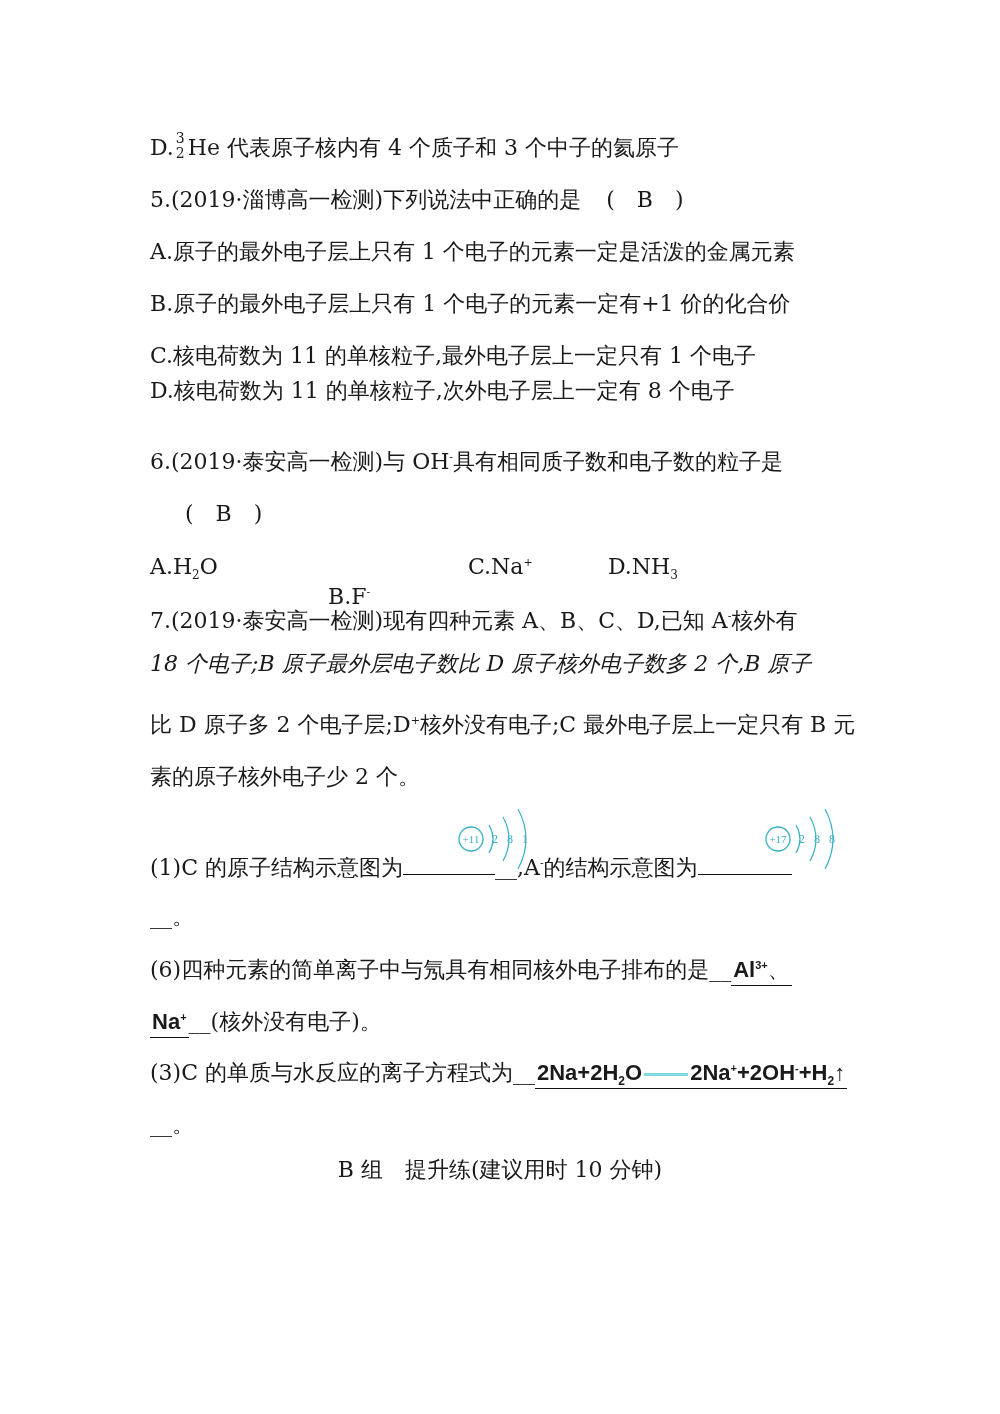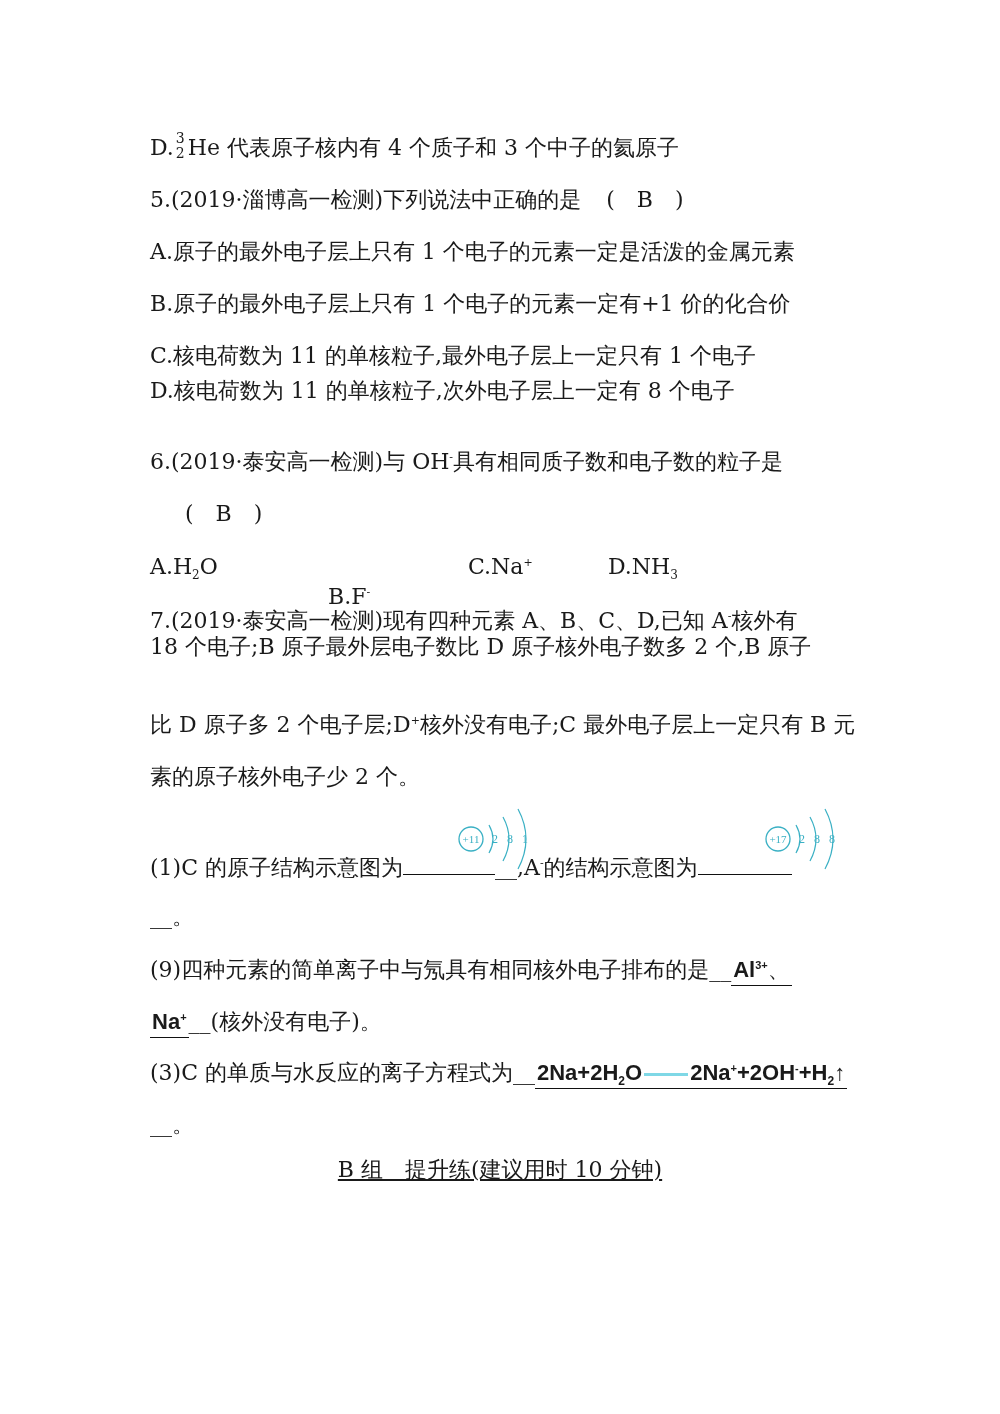--- a/index.html
+++ b/index.html
@@ -49,21 +49,21 @@
 <div class="opt" style="top:554px; left:468px;">
   <span>C.Na</span><span class="sup">+</span>
 </div>
 <div class="opt" style="top:554px; left:608px;">
   <span>D.NH</span><span class="sub">3</span>
 </div>
 
 <div class="line" style="top:606px;">
   <span>7.(2019·泰安高一检测)现有四种元素 A、B、C、D,已知 A</span><span class="sup">-</span><span>核外有</span>
 </div>
-<div class="line" style="top:632px;">18 个电子;B 原子最外层电子数比 D 原子核外电子数多 2 个,B 原子</div>
+<div class="line" style="top:649px;font-style:italic;">18 个电子;B 原子最外层电子数比 D 原子核外电子数多 2 个,B 原子</div>
 <div class="line" style="top:710px;">
   <span>比 D 原子多 2 个电子层;D</span><span class="sup">+</span><span>核外没有电子;C 最外电子层上一定只有 B 元</span>
 </div>
 <div class="line" style="top:762px;">素的原子核外电子少 2 个。</div>
 
 <div class="diagram" style="left:440px; top:808px;">
   <svg width="100" height="62" viewBox="0 0 100 62">
     <circle cx="15" cy="31" r="12" fill="none" stroke="#3ab0c4" stroke-width="1.3"></circle>
     <text x="15" y="35" font-size="11" text-anchor="middle">+11</text>
     <path d="M33 17 Q41 31 33 45" fill="none" stroke="#3ab0c4" stroke-width="1.2"></path>
@@ -85,24 +85,24 @@
     <text x="51" y="35" font-size="12">8</text>
     <text x="66" y="35" font-size="12">8</text>
   </svg>
 </div>
 <div class="line" style="top:850px;">
   <span>(1)C 的原子结构示意图为</span><span class="blank" style="width:92px;"></span><span>__</span><span>,A</span><span class="sup">-</span><span>的结构示意图为</span><span class="blank" style="width:94px;"></span>
 </div>
 <div class="line" style="top:902px;">__。</div>
 
 <div class="line" style="top:955px;">
-  <span>(9)四种元素的简单离子中与氖具有相同核外电子排布的是__</span><span class="ansline"><span>Al</span><span class="sup">3+</span><span style="font-weight:normal; font-family:'DejaVu Serif', serif;">、</span></span>
+  <span>(6)四种元素的简单离子中与氖具有相同核外电子排布的是__</span><span class="ansline"><span>Al</span><span class="sup">3+</span><span style="font-weight:normal; font-family:'DejaVu Serif', serif;">、</span></span>
 </div>
 <div class="line" style="top:1007px;">
   <span class="ansline"><span>Na</span><span class="sup">+</span></span><span>__(核外没有电子)。</span>
 </div>
 
 <div class="line" style="top:1058px;">
   <span>(3)C 的单质与水反应的离子方程式为__</span><span class="ansline"><span>2Na+2H</span><span class="sub">2</span><span>O</span><span class="eqbar"></span><span>2Na</span><span class="sup">+</span><span>+2OH</span><span class="sup">-</span><span>+H</span><span class="sub">2</span><span>↑</span></span>
 </div>
 <div class="line" style="top:1110px;">__。</div>
 
-<div class="center" style="top:1155px; line-height:30px;text-decoration:underline;">B 组　提升练(建议用时 10 分钟)</div>
+<div class="center" style="top:1155px; line-height:30px;">B 组　提升练(建议用时 10 分钟)</div>
 
 </body></html>

